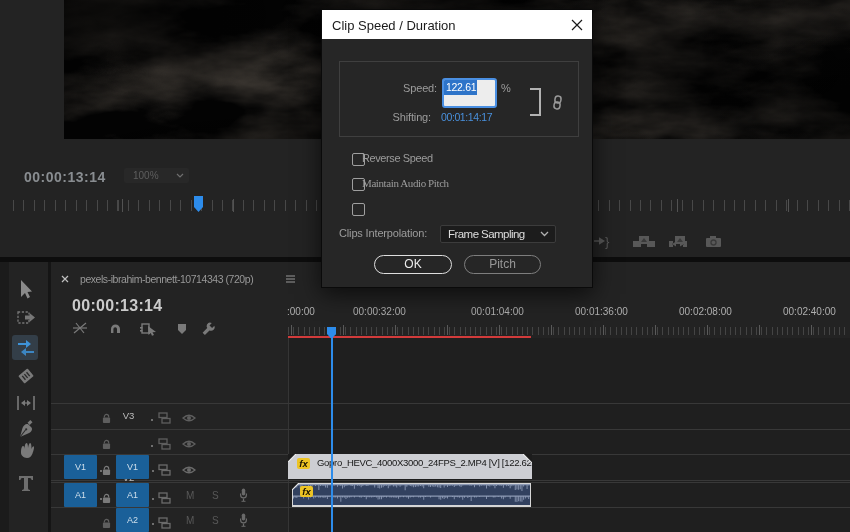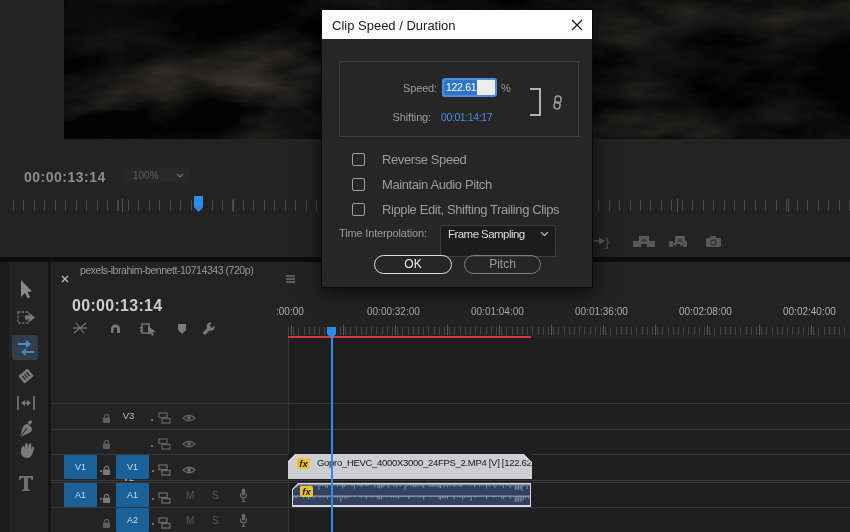--- a/index.html
+++ b/index.html
@@ -32,21 +32,21 @@
 #mon-ph { left:194px; top:196px; width:9px; height:16px; }
 #mon-ph svg{ display:block; }
 #mon-icons { left:588px; top:233px; width:140px; height:16px; color:#585858; }
 #sep1 { left:0; top:257px; width:850px; height:5px; background:#0d0d0d; }
 
 
 #tl { left:0; top:262px; width:850px; height:270px; background:#232323; }
 #tools-edge { left:0; top:262px; width:9px; height:270px; background:#1b1b1b; }
 #tools-div { left:48px; top:262px; width:3px; height:270px; background:#151515; }
 #tool-hl { left:12px; top:335px; width:26px; height:25px; background:#333e48; border-radius:3px; }
-#tab-t { left:80px; top:264px; font-size:10.5px; letter-spacing:-0.45px; color:#989898; }
+#tab-t { left:80px; top:273px; font-size:10.5px; letter-spacing:-0.45px; color:#989898; }
 #tl-tc { left:72px; top:297px; font-size:16px; font-weight:bold; color:#cbcbcb; letter-spacing:0.3px; }
 #tl-icons { left:70px; top:320px; height:16px; color:#787878; }
 
 
 .rlabel { position:absolute; top:306px; font-size:10px; color:#aeaeae; }
 #tl-ticks { left:288px; top:327px; width:562px; height:8px;
   background: repeating-linear-gradient(to right, #444444 0, #444444 1px, transparent 1px, transparent 5.2px); }
 #tl-ticks2 { left:291px; top:325px; width:559px; height:10px;
   background: repeating-linear-gradient(to right, #5a5a5a 0, #5a5a5a 1px, transparent 1px, transparent 52px); }
 #redbar { left:288px; top:336px; width:243px; height:2px; background:#d23b3b; }
@@ -78,32 +78,32 @@
 #ph-head { left:327px; top:325px; }
 
 
 #dlg { left:321px; top:9px; width:272px; height:279px; background:#262626;
   box-shadow:0 6px 22px rgba(0,0,0,0.65); border:1px solid #0a0a0a; }
 #dlg-title { position:absolute; left:0; top:0; width:100%; height:29px; background:#fff;padding-left:6px; }
 #dlg-title span { position:absolute; left:10px; top:7px; font-size:13px; color:#1a1a1a; }
 #dlg-x { position:absolute; right:8px; top:8px; width:14px; height:14px; }
 #panel { position:absolute; left:17px; top:51px; width:240px; height:76px; border:1px solid #3f3f3f; }
 .dlab { position:absolute; font-size:11px; letter-spacing:-0.15px; color:#9c9c9c; }
-#spd-field { position:absolute; left:102px; top:16px; width:55px; height:19px; background:#ededed;
+#spd-field { position:absolute; left:102px; top:16px; width:55px; height:30px; background:#ededed;
   border:2px solid #4a8fe2; border-radius:3px; overflow:hidden; }
 #spd-sel { position:absolute; left:0px; top:0px; width:33px; height:15px; background:#2e74c9;
   color:#fff; font-size:10.5px; letter-spacing:-0.3px; line-height:15px; padding-left:2px; }
 #dur-val { position:absolute; left:101px; top:49px; font-size:10.5px; letter-spacing:-0.4px; color:#4990dc; }
 #bracket { position:absolute; left:190px; top:26px; width:11px; height:28px;
   border-top:2px solid #b2b2b2; border-right:2px solid #b2b2b2; border-bottom:2px solid #b2b2b2; }
 #chain { position:absolute; left:213px; top:33px; }
 .cb { position:absolute; left:30px; width:13px; height:13px; border:1.5px solid #9f9f9f;
   border-radius:2px; background:transparent; }
-.cblab { position:absolute; left:60px; font-size:13px; letter-spacing:-0.4px; color:#9c9c9c; }
-#dd { position:absolute; left:118px; top:215px; width:116px; height:32px; background:#1c1c1c;
+.cblab { position:absolute; left:40px; font-size:11px; letter-spacing:-0.4px; color:#9c9c9c; }
+#dd { position:absolute; left:118px; top:215px; width:116px; height:18px; background:#1c1c1c;
   border:1px solid #3c3c3c; border-radius:2px;padding-left:28px; }
 #dd span { position:absolute; left:7px; top:2px; font-size:11.5px; letter-spacing:-0.55px; color:#dedede; }
 #dd svg { position:absolute; right:6px; top:5px; }
 .btn { position:absolute; top:245px; height:19px; border-radius:10px; font-size:12px; text-align:center; }
 #btn-ok { left:52px; width:78px; border:1.5px solid #dedede; color:#ececec; line-height:17px; }
 #btn-ca { left:142px; width:77px; border:1.5px solid #7e7e7e; color:#989898; line-height:17px; }
 </style>
 </head>
 <body>
 <div id="app">
@@ -238,22 +238,22 @@
       </g>
 
       <path d="M108 4 h8 v6 l-4 4 -4 -4 z" fill="#7a7a7a"></path>
 
       <g fill="#7a7a7a">
         <path d="M137 4.5 a3.6 3.6 0 0 1 4.8 -1.4 l-2.3 2.3 2.6 2.6 2.3 -2.3 a3.6 3.6 0 0 1 -4.9 4.7 l-4.6 4.6 -2.3 -2.3 4.6 -4.6 a3.6 3.6 0 0 1 -0.2 -3.6 z"></path>
       </g>
     </svg>
   </div>
 
-  <div class="abs rlabel" style="left:276px;">:00:00</div>
-  <div class="abs rlabel" style="left:367px;">00:00:32:00</div>
+  <div class="abs rlabel" style="left:287px;">:00:00</div>
+  <div class="abs rlabel" style="left:353px;">00:00:32:00</div>
   <div class="abs rlabel" style="left:471px;">00:01:04:00</div>
   <div class="abs rlabel" style="left:575px;">00:01:36:00</div>
   <div class="abs rlabel" style="left:679px;">00:02:08:00</div>
   <div class="abs rlabel" style="left:783px;">00:02:40:00</div>
   <div class="abs" id="tl-ticks"></div>
   <div class="abs" id="tl-ticks2"></div>
   <div class="abs" id="redbar"></div>
 
   <div class="abs" id="content-bg"></div>
   <div class="abs" id="vline"></div>
@@ -449,24 +449,23 @@
       <svg id="chain" width="9" height="15" viewBox="0 0 9 15" style="transform:rotate(9deg);">
         <g fill="none" stroke="#9a9a9a" stroke-width="1.5">
           <rect x="1.5" y="1" width="6" height="7" rx="3"></rect>
           <rect x="1.5" y="7" width="6" height="7" rx="3"></rect>
         </g>
       </svg>
     </div>
     <div class="cb" style="top:143px;"></div>
       <div class="cblab" style="top:142px;">Reverse Speed</div>
     <div class="cb" style="top:168px;"></div>
-      <div class="cblab" style="top:167px;">Maintain Audio Pitch</div>
+      <div class="cblab" style="top:167px;font-family:Liberation Serif, serif;">Maintain Audio Pitch</div>
     <div class="cb" style="top:193px;"></div>
-      <div class="cblab" style="top:192px;">Ripple Edit, Shifting Trailing Clips</div>
-    <div class="dlab" style="left:17px; top:217px;">Time Interpolation:</div>
+    <div class="dlab" style="left:17px; top:217px;">Clips Interpolation:</div>
     <div id="dd">
         <span>Frame Sampling</span>
       <svg width="9" height="6" viewBox="0 0 9 6">
           <path d="M1 1 L4.5 4.5 L8 1" stroke="#b0b0b0" stroke-width="1.3" fill="none"></path>
         </svg>
     </div>
     <div class="btn" id="btn-ok">OK</div>
     <div class="btn" id="btn-ca">Pitch</div>
   </div>
 </div>

